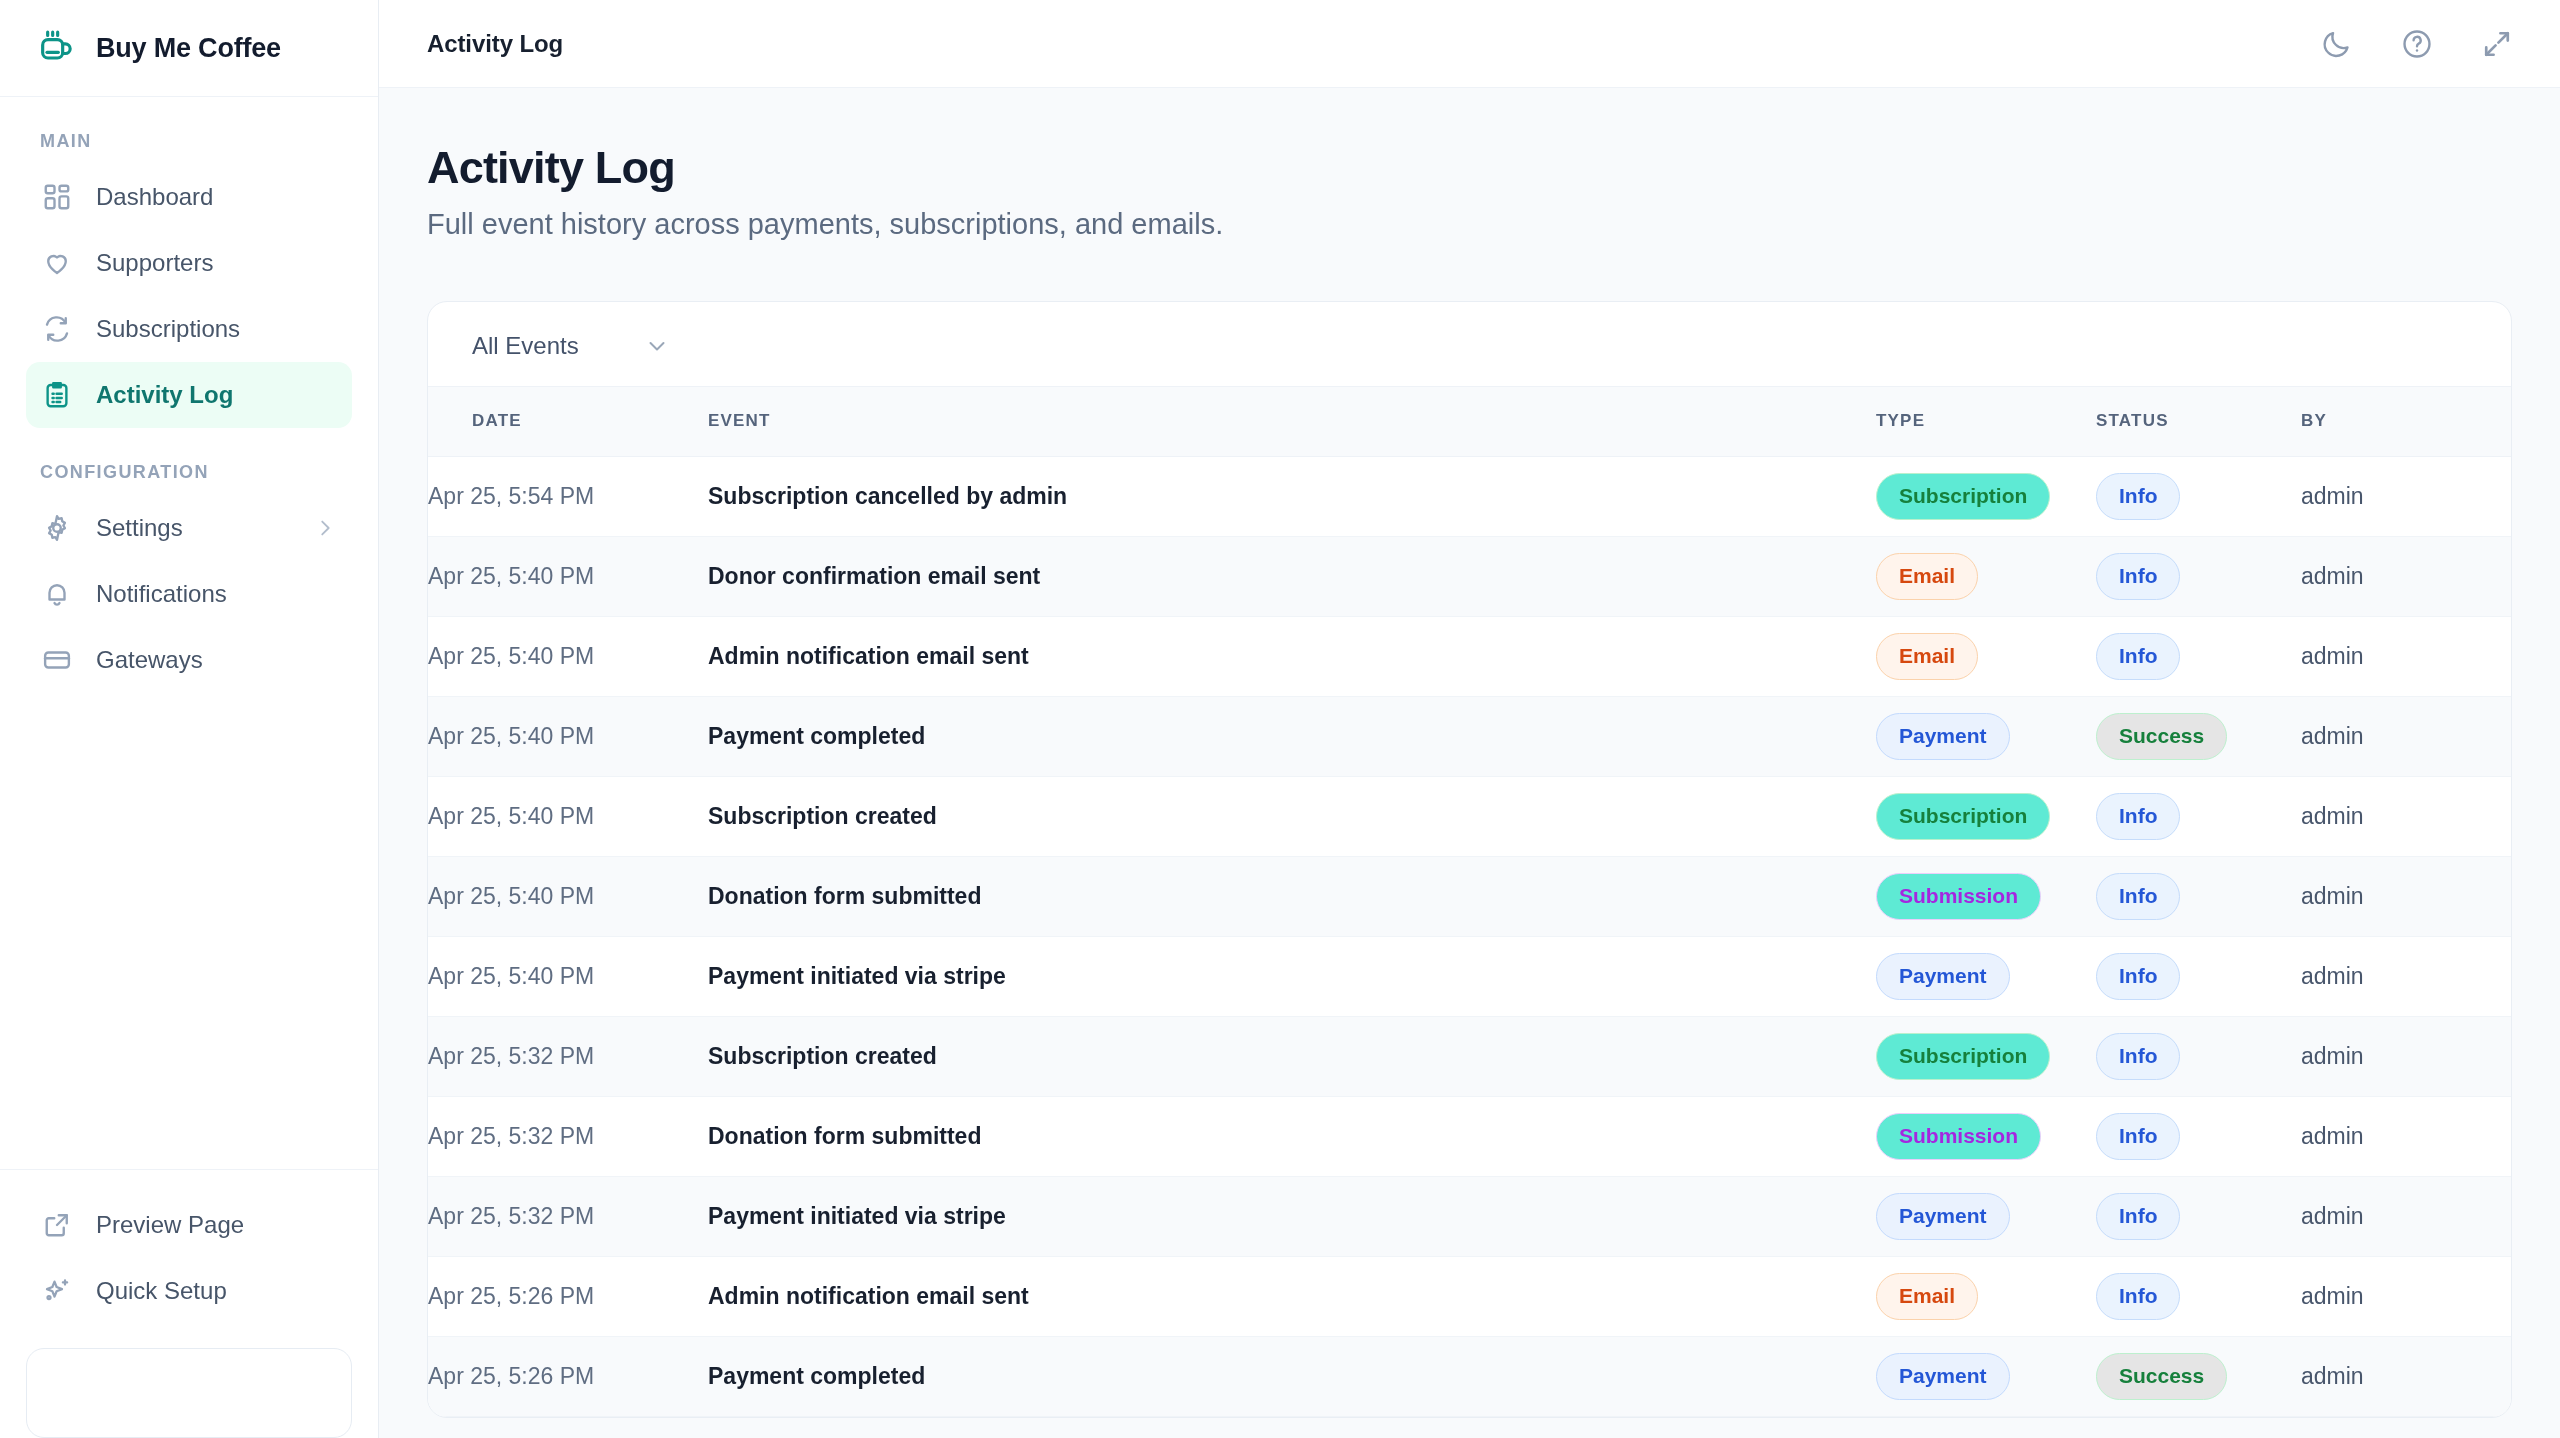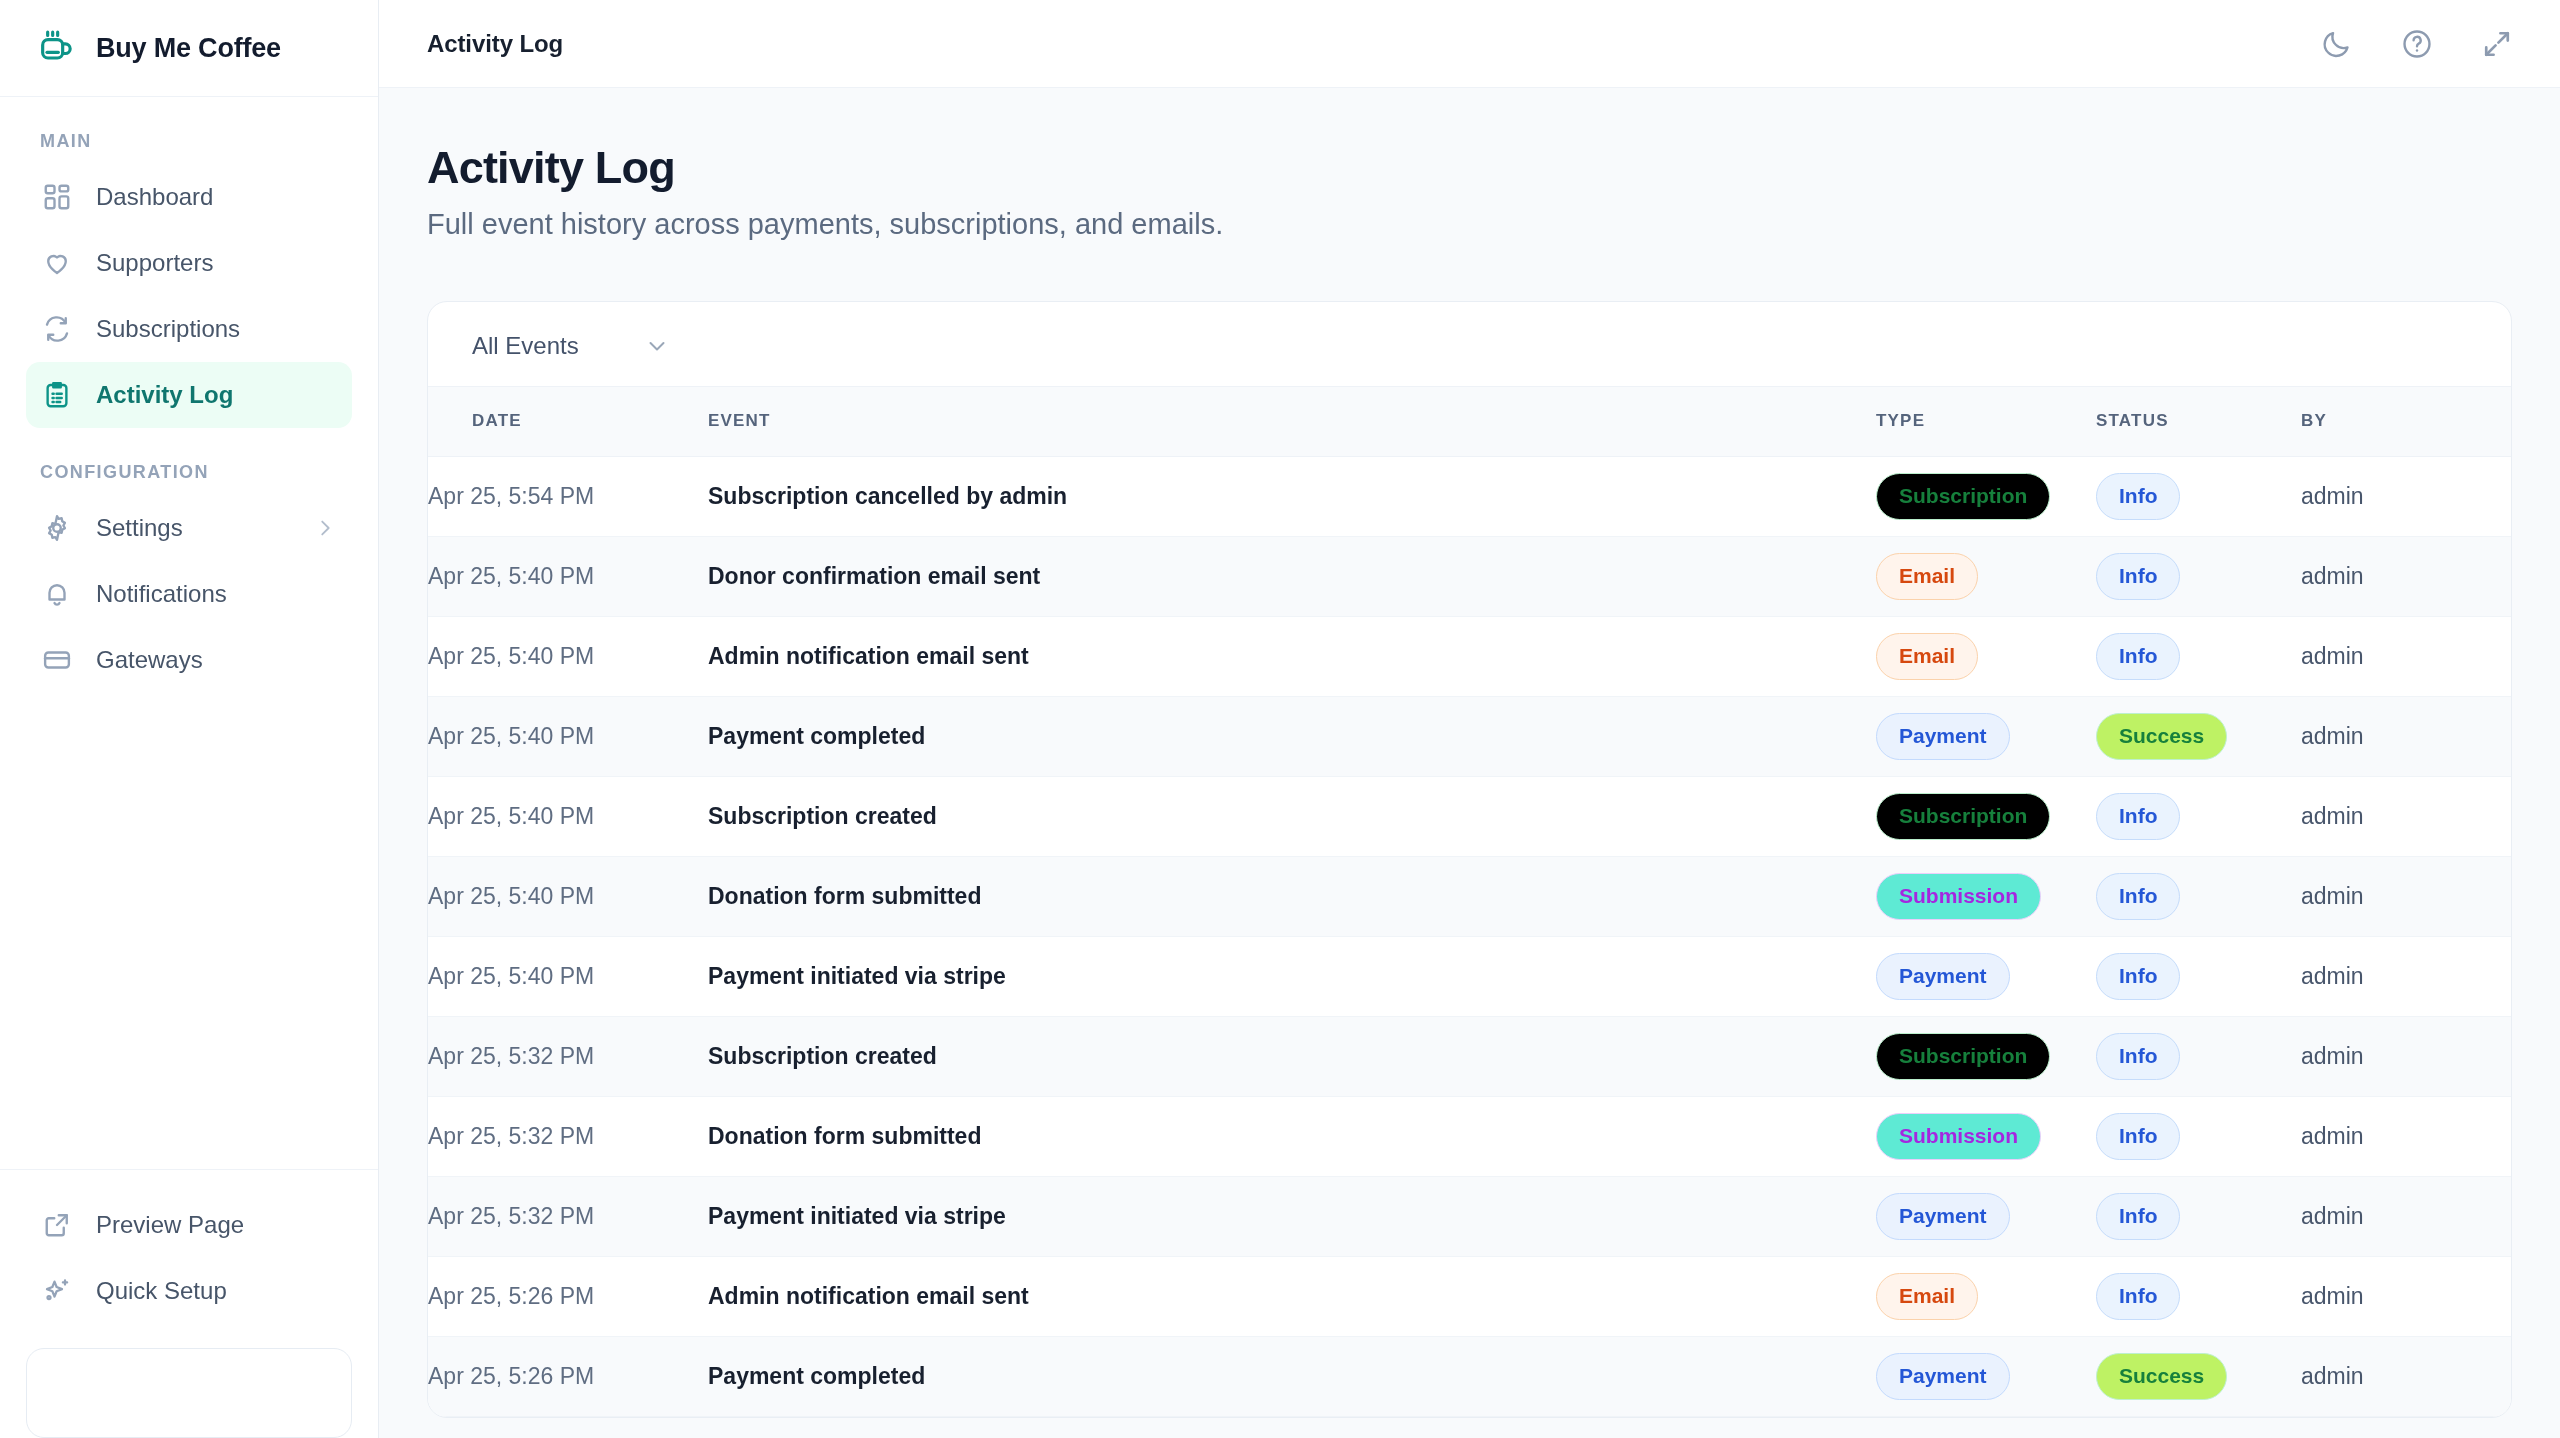--- a/index.html
+++ b/index.html
@@ -217,26 +217,26 @@
     align-items: center;
     justify-content: center;
     height: 47px;
     padding: 0 22px;
     border-radius: 999px;
     font-size: 21px;
     font-weight: bold;
     border: 1.5px solid transparent;
     white-space: nowrap;
   }
-  .badge.subscription { background: #000000; border-color: #bbf0cd; color: #16803c; }
+  .badge.subscription { background: #5eead4; border-color: #bbf0cd; color: #16803c; }
   .badge.email        { background: #fff4ec; border-color: #fbd2ab; color: #d6490f; }
   .badge.payment      { background: #eaf2fe; border-color: #c3dafd; color: #2457d6; }
   .badge.submission   { background: #5eead4; border-color: #ebcffb; color: #a526e0; }
   .badge.info         { background: #eaf3fe; border-color: #c5dcfb; color: #2457d6; }
-  .badge.success      { background: #bef264; border-color: #bdf0ce; color: #16803c; }
+  .badge.success      { background: #e5e5e5; border-color: #bdf0ce; color: #16803c; }
 </style>
 </head>
 <body>
 
 <div class="app">
 
   <aside class="sidebar">
 
     <div class="brand">
       <span class="brand-logo">

